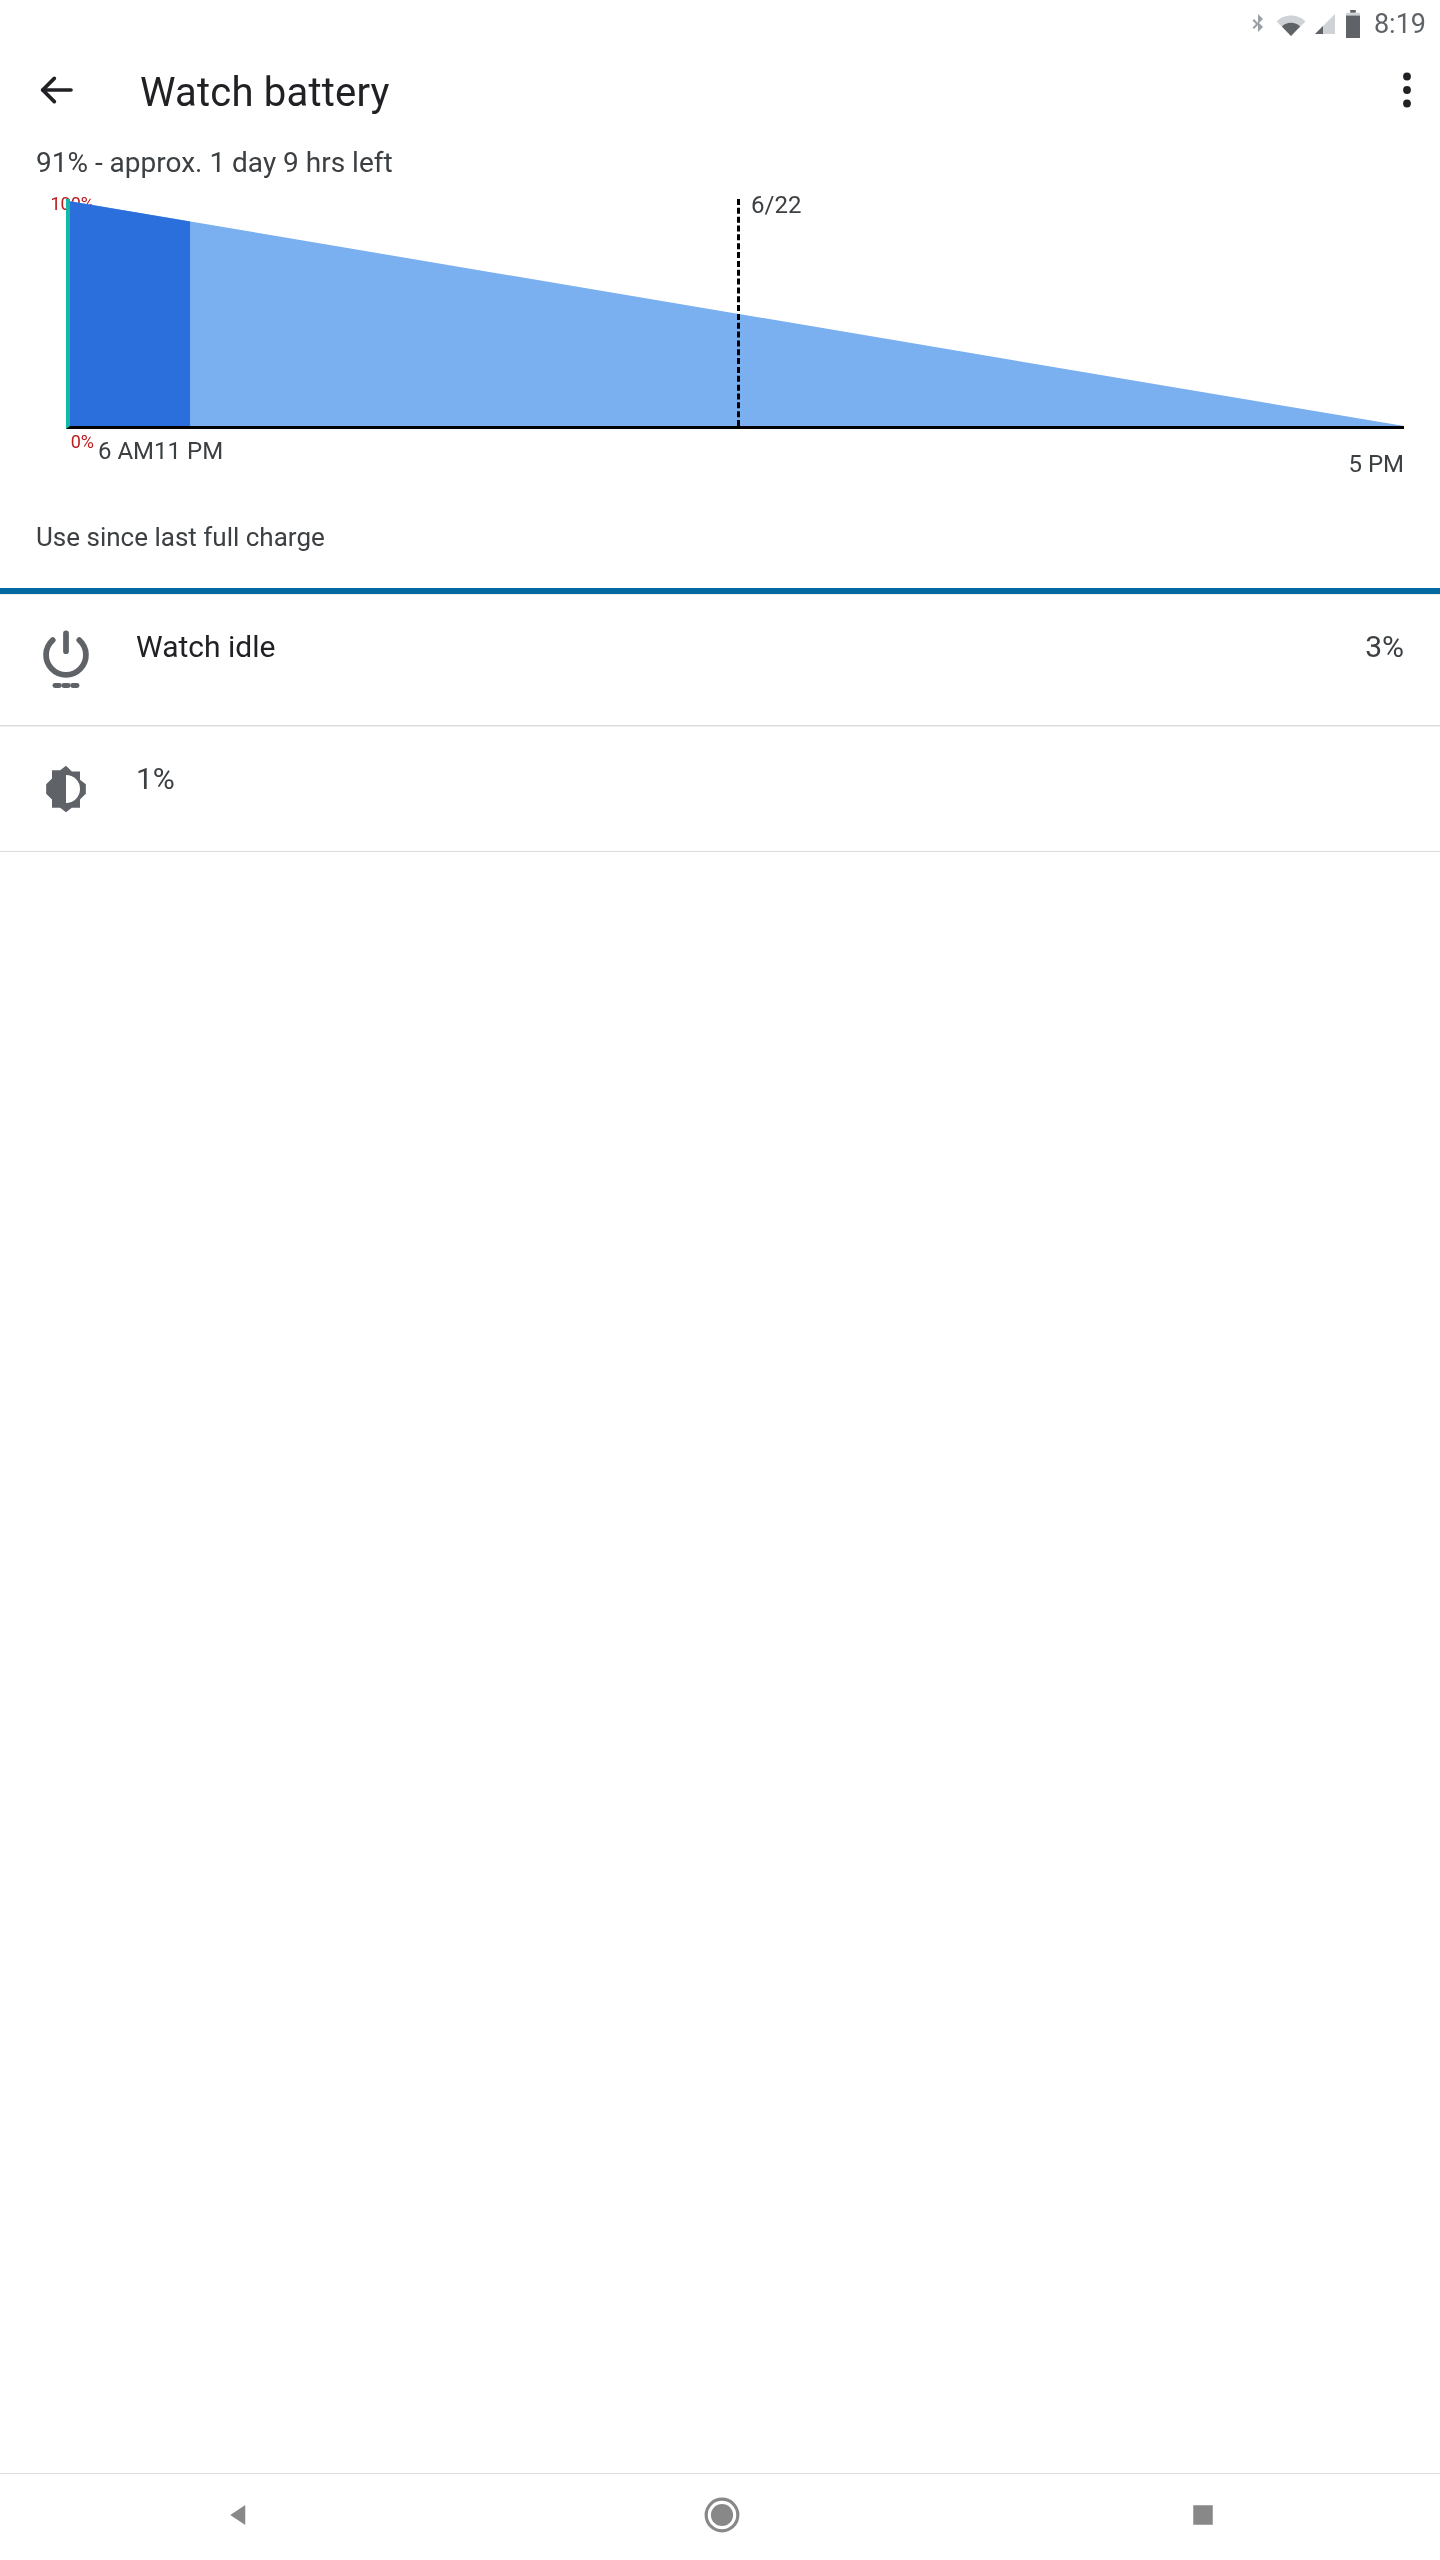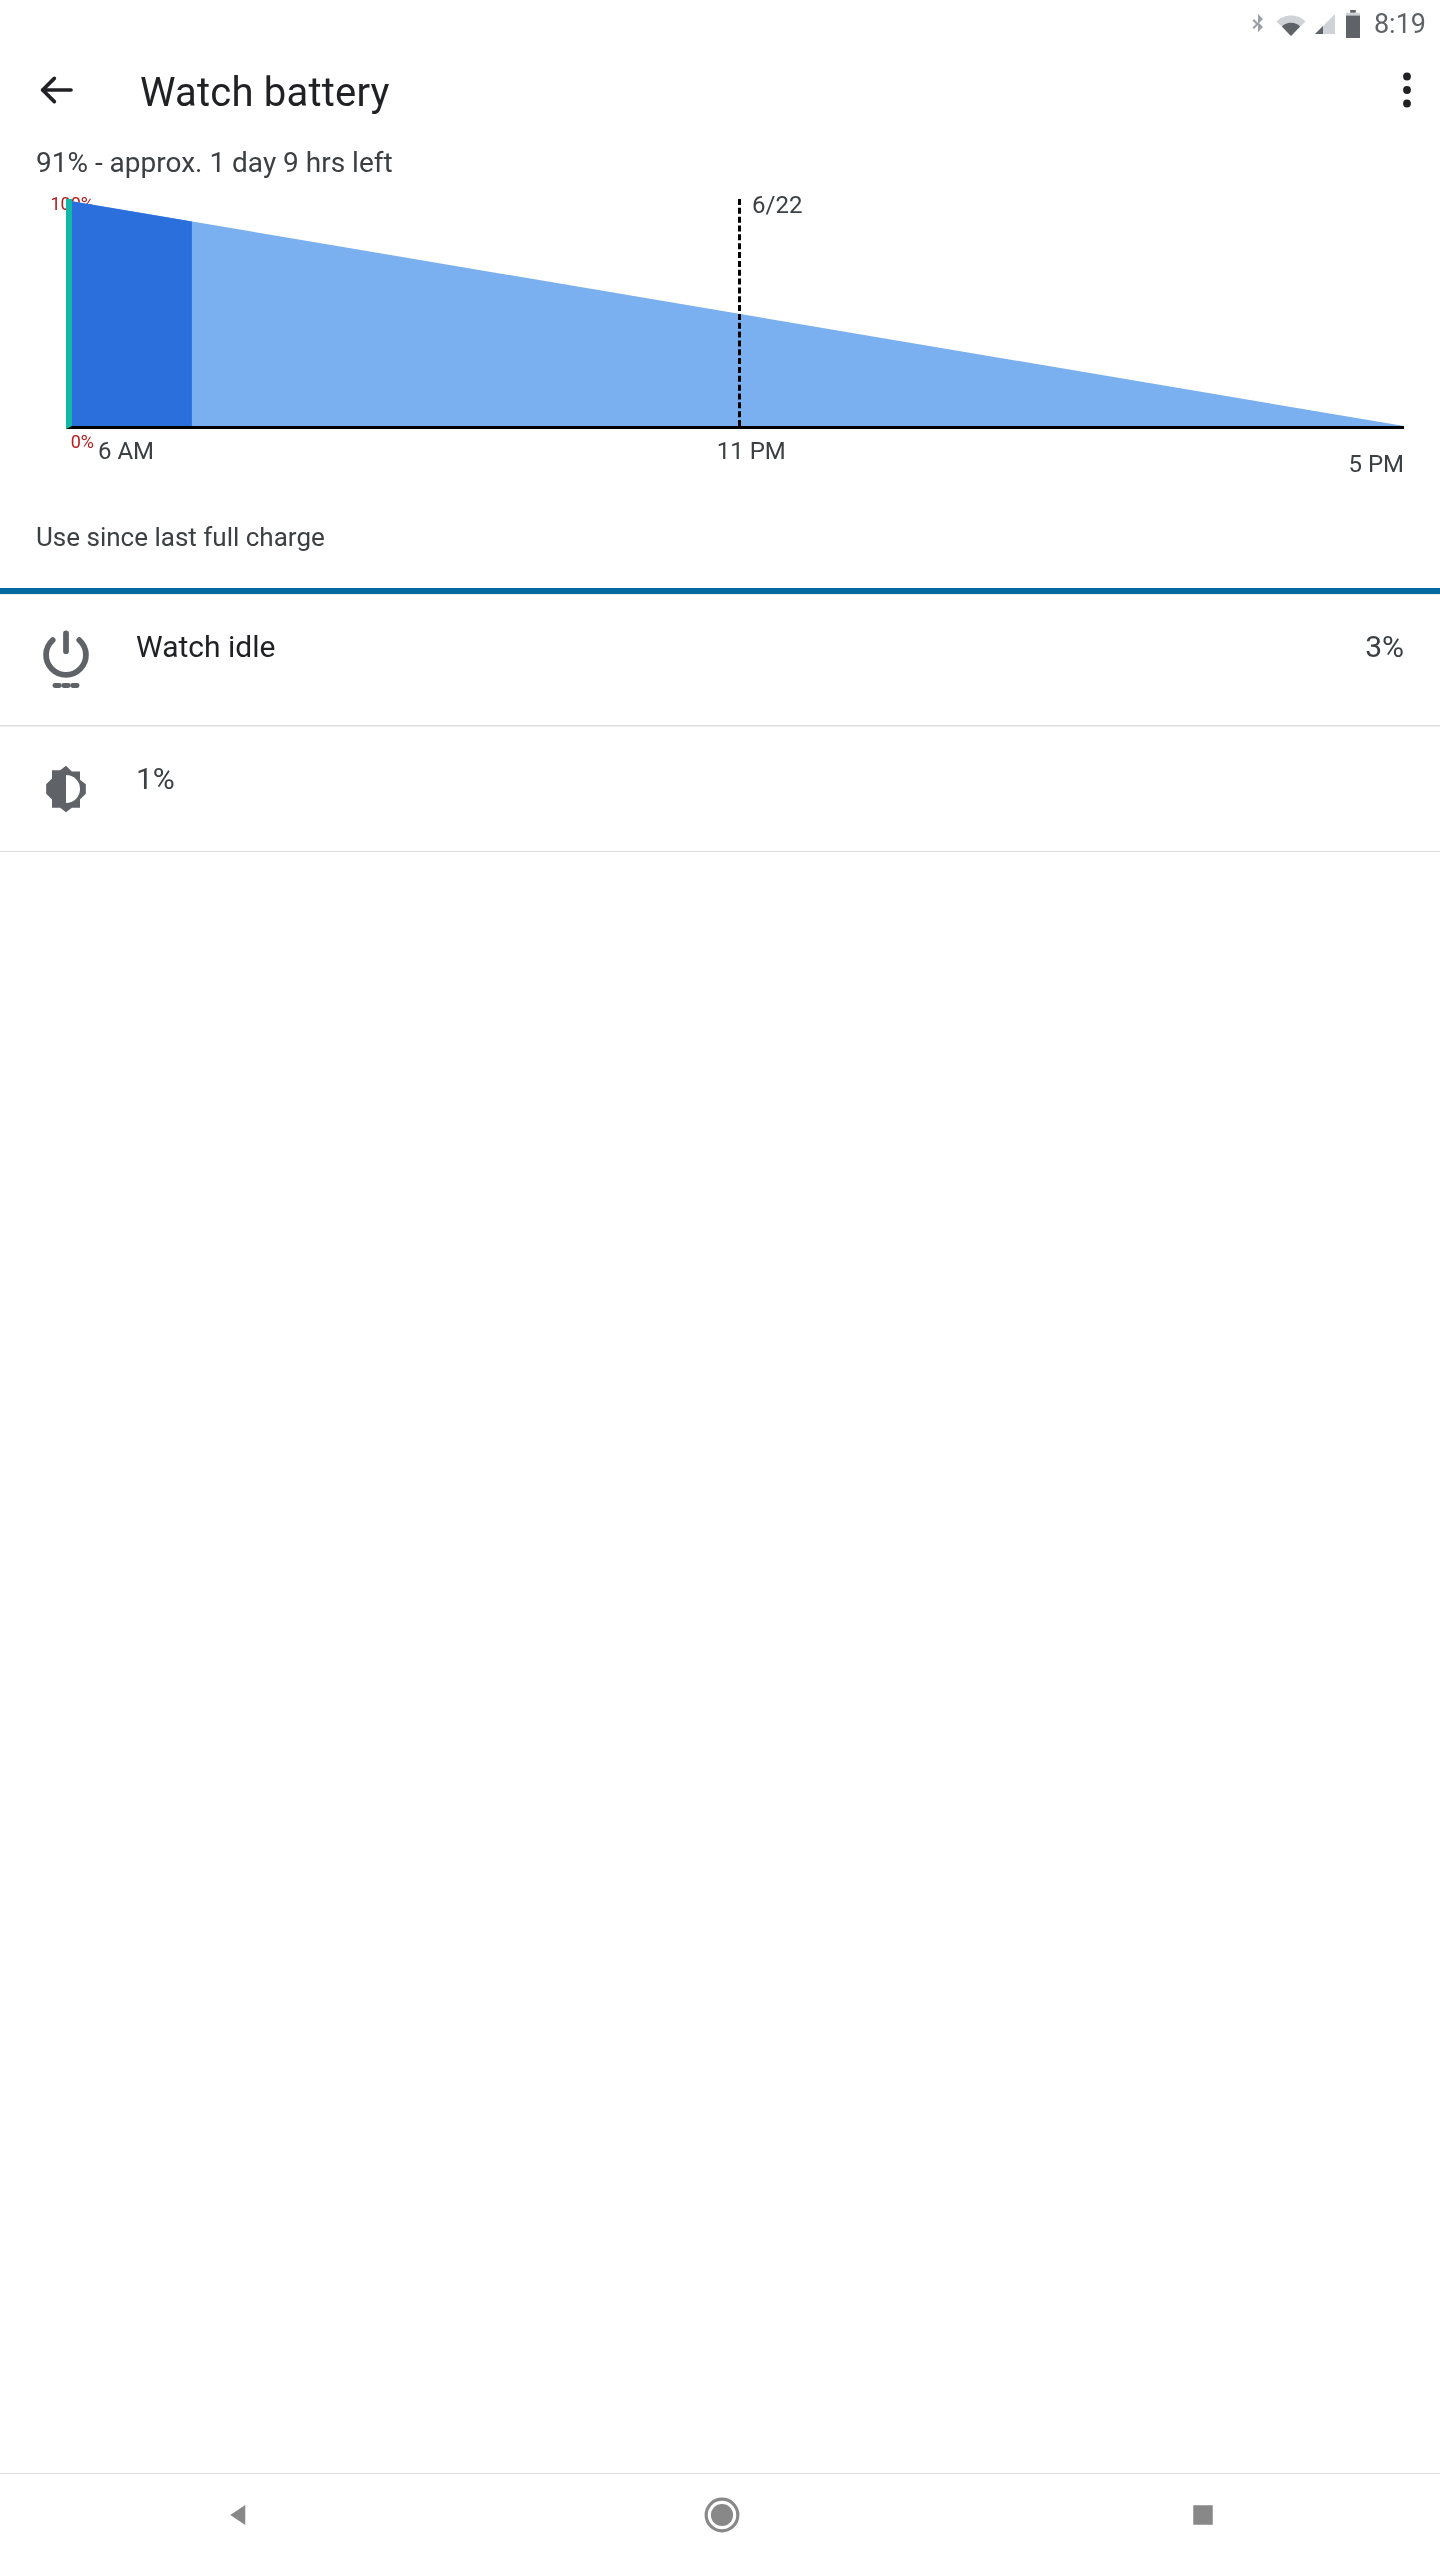--- a/index.html
+++ b/index.html
@@ -59,21 +59,21 @@
       font-size: 18px;
       color: #b91c1c;
       text-align: right;
     }
     .ylabel.top { top: -6px; }
     .ylabel.bot { bottom: 26px; }
     .plot {
       margin-left: 30px;
       height: 230px;
       position: relative;
-      border-left: 6px solid #14b8a6;
+      border-left: 4px solid #14b8a6;
       border-bottom: 3px solid #000;
     }
     .plot svg { position:absolute; left:0; top:0; width:100%; height:100%; }
     .dashed {
       position: absolute;
       top: 0; bottom: 0;
       border-left: 3px dashed #000;
       left: 50%;
     }
     .datelabel {
@@ -84,21 +84,21 @@
       color: #3c4043;
     }
     .xlabels {
       margin-left: 62px;
       display: flex;
       font-size: 24px;
       color: #3c4043;
       padding-top: 8px;
     }
     .xlabels .l { flex:0 0 auto; }
-    .xlabels .c { flex:1; text-align:center; }
+    .xlabels .c { flex:1; }
     .xlabels .r { flex:0 0 auto;margin-top:13px; }
     
     .section-header {
       font-size: 26px;
       color: #3c4043;
       padding: 44px 36px 36px 36px;
       border-bottom: 6px solid #0369a1;
     }
     
     .row {

